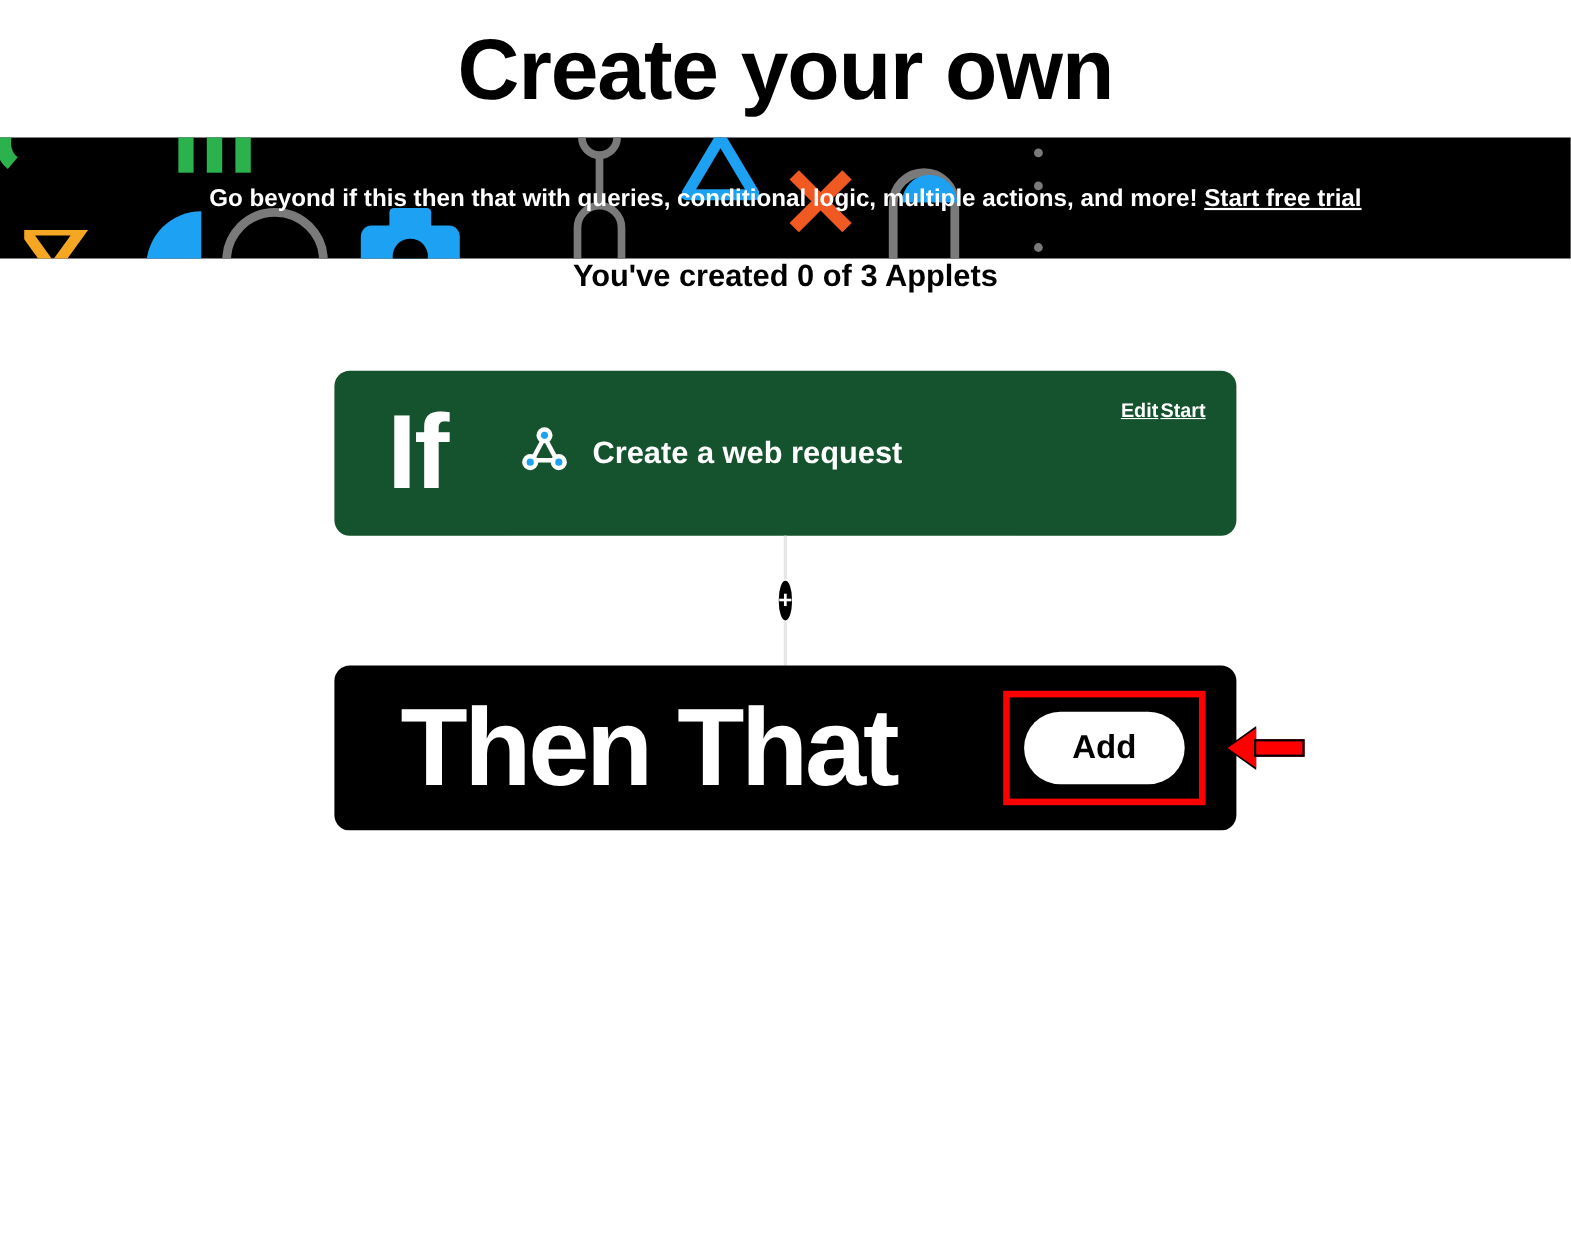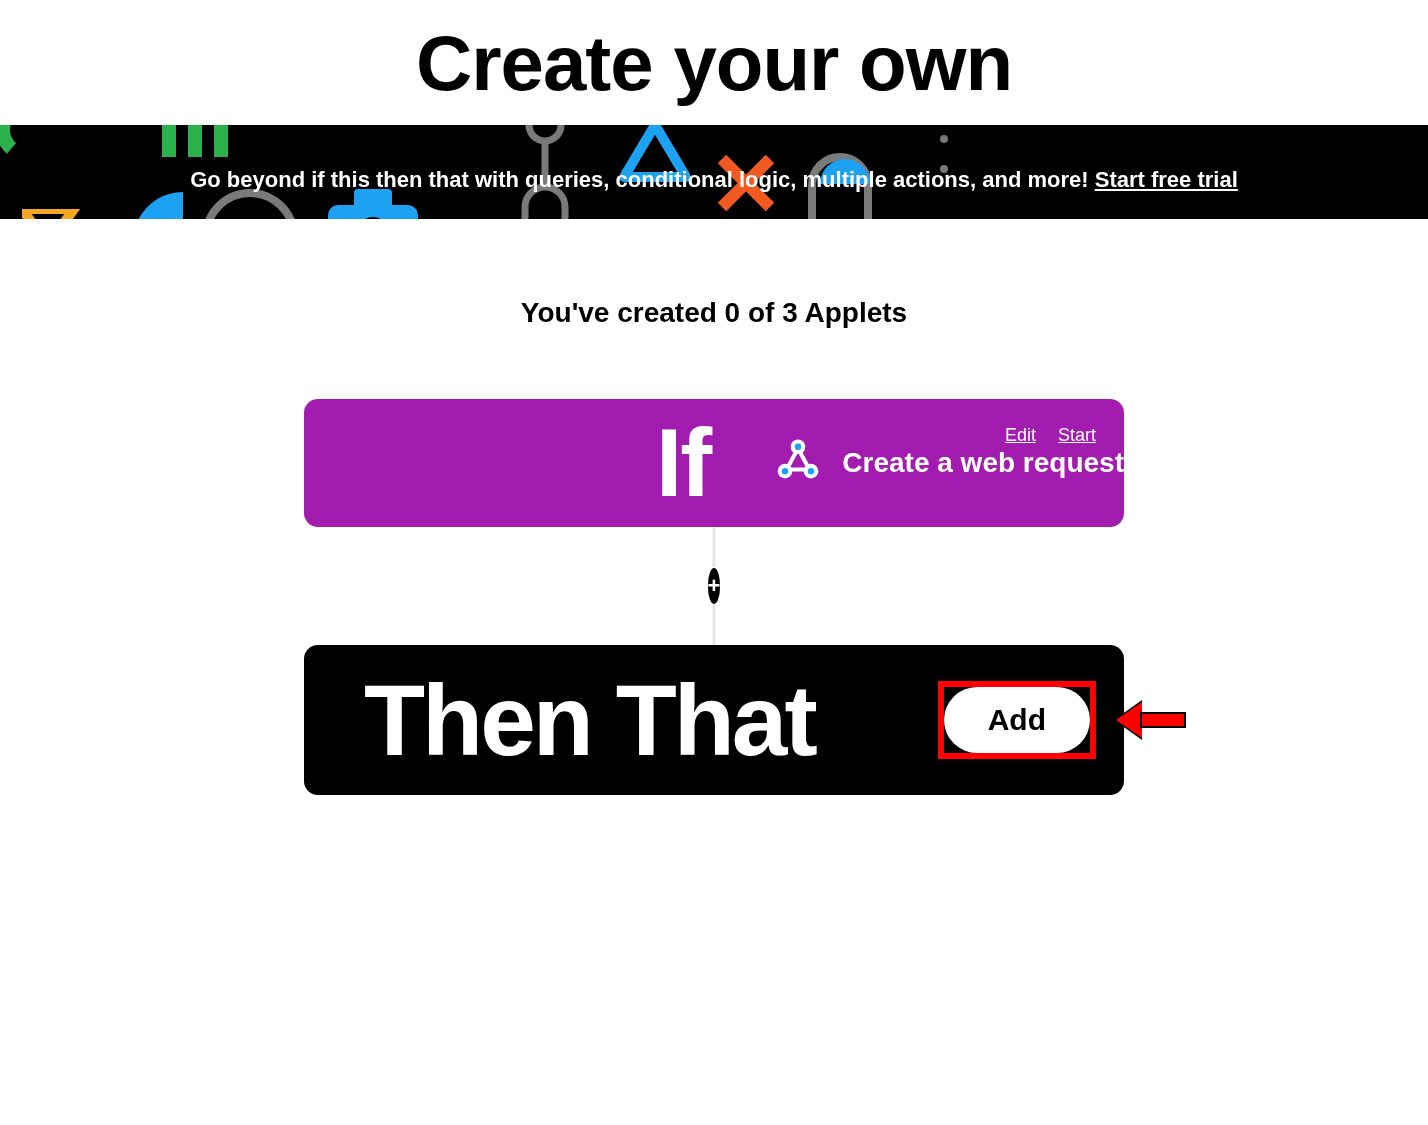--- a/index.html
+++ b/index.html
@@ -13,21 +13,21 @@
     text-align: center;
     font-weight: 900;
     font-size: 78px;
     letter-spacing: -1px;
     padding: 18px 0 16px 0;
   }
   
   .promo {
     position: relative;
     width: 100%;
-    height: 94px;
+    height: 110px;
     background: #000;
     overflow: hidden;
   }
   .promo-deco { position: absolute; }
   .promo-text {
     position: absolute;
     left: 0; right: 0;
     top: 42px;
     color: #fff;
     font-weight: 700;
@@ -37,44 +37,42 @@
   }
   .promo-text .trial-link {
     text-decoration: underline;
     color: #fff;
     cursor: pointer;
   }
   .subhead {
     text-align: center;
     font-weight: 800;
     font-size: 28px;
-    margin-top: 78px;
     margin-bottom: 70px;
   }
   .flow {
     width: 100%;
     display: flex;
     flex-direction: column;
     align-items: center;
     position: relative;
   }
   .card {
     width: 820px;
     border-radius: 14px;
     position: relative;
   }
   
   .if-card {
-    background: #a21caf;
-    color: #fff;
-    height: 128px;
+    background: #14532d;
+    color: #fff;
+    height: 150px;
     display: flex;
     align-items: center;
     padding: 0 0 0 48px;
-    justify-content: flex-end;
   }
   .if-word {
     font-weight: 900;
     font-size: 96px;
     line-height: 1;
     letter-spacing: -2px;
   }
   .webhooks-icon {
     width: 52px;
     height: 52px;
@@ -84,22 +82,22 @@
   }
   .if-trigger {
     font-weight: 800;
     font-size: 28px;
   }
   .if-actions {
     position: absolute;
     top: 26px;
     right: 28px;
     display: flex;
-    gap: 22px;
-    font-weight: 400;
+    gap: 2px;
+    font-weight: 700;
     font-size: 18px;
     margin-left: 36px;
   }
   .if-actions span {
     text-decoration: underline;
     cursor: pointer;
   }
   
   .connector {
     width: 4px;
@@ -146,21 +144,21 @@
   }
   .then-word {
     font-weight: 900;
     font-size: 100px;
     line-height: 1;
     letter-spacing: -3px;
     white-space: nowrap;
   }
   .add-btn-wrap {
     position: relative;
-    padding: 6px;
+    padding: 19px;
   }
   .add-btn-highlight {
     position: absolute;
     inset: 0;
     border: 6px solid #ff0000;
   }
   .add-btn {
     background: #fff;
     color: #000;
     font-weight: 800;

